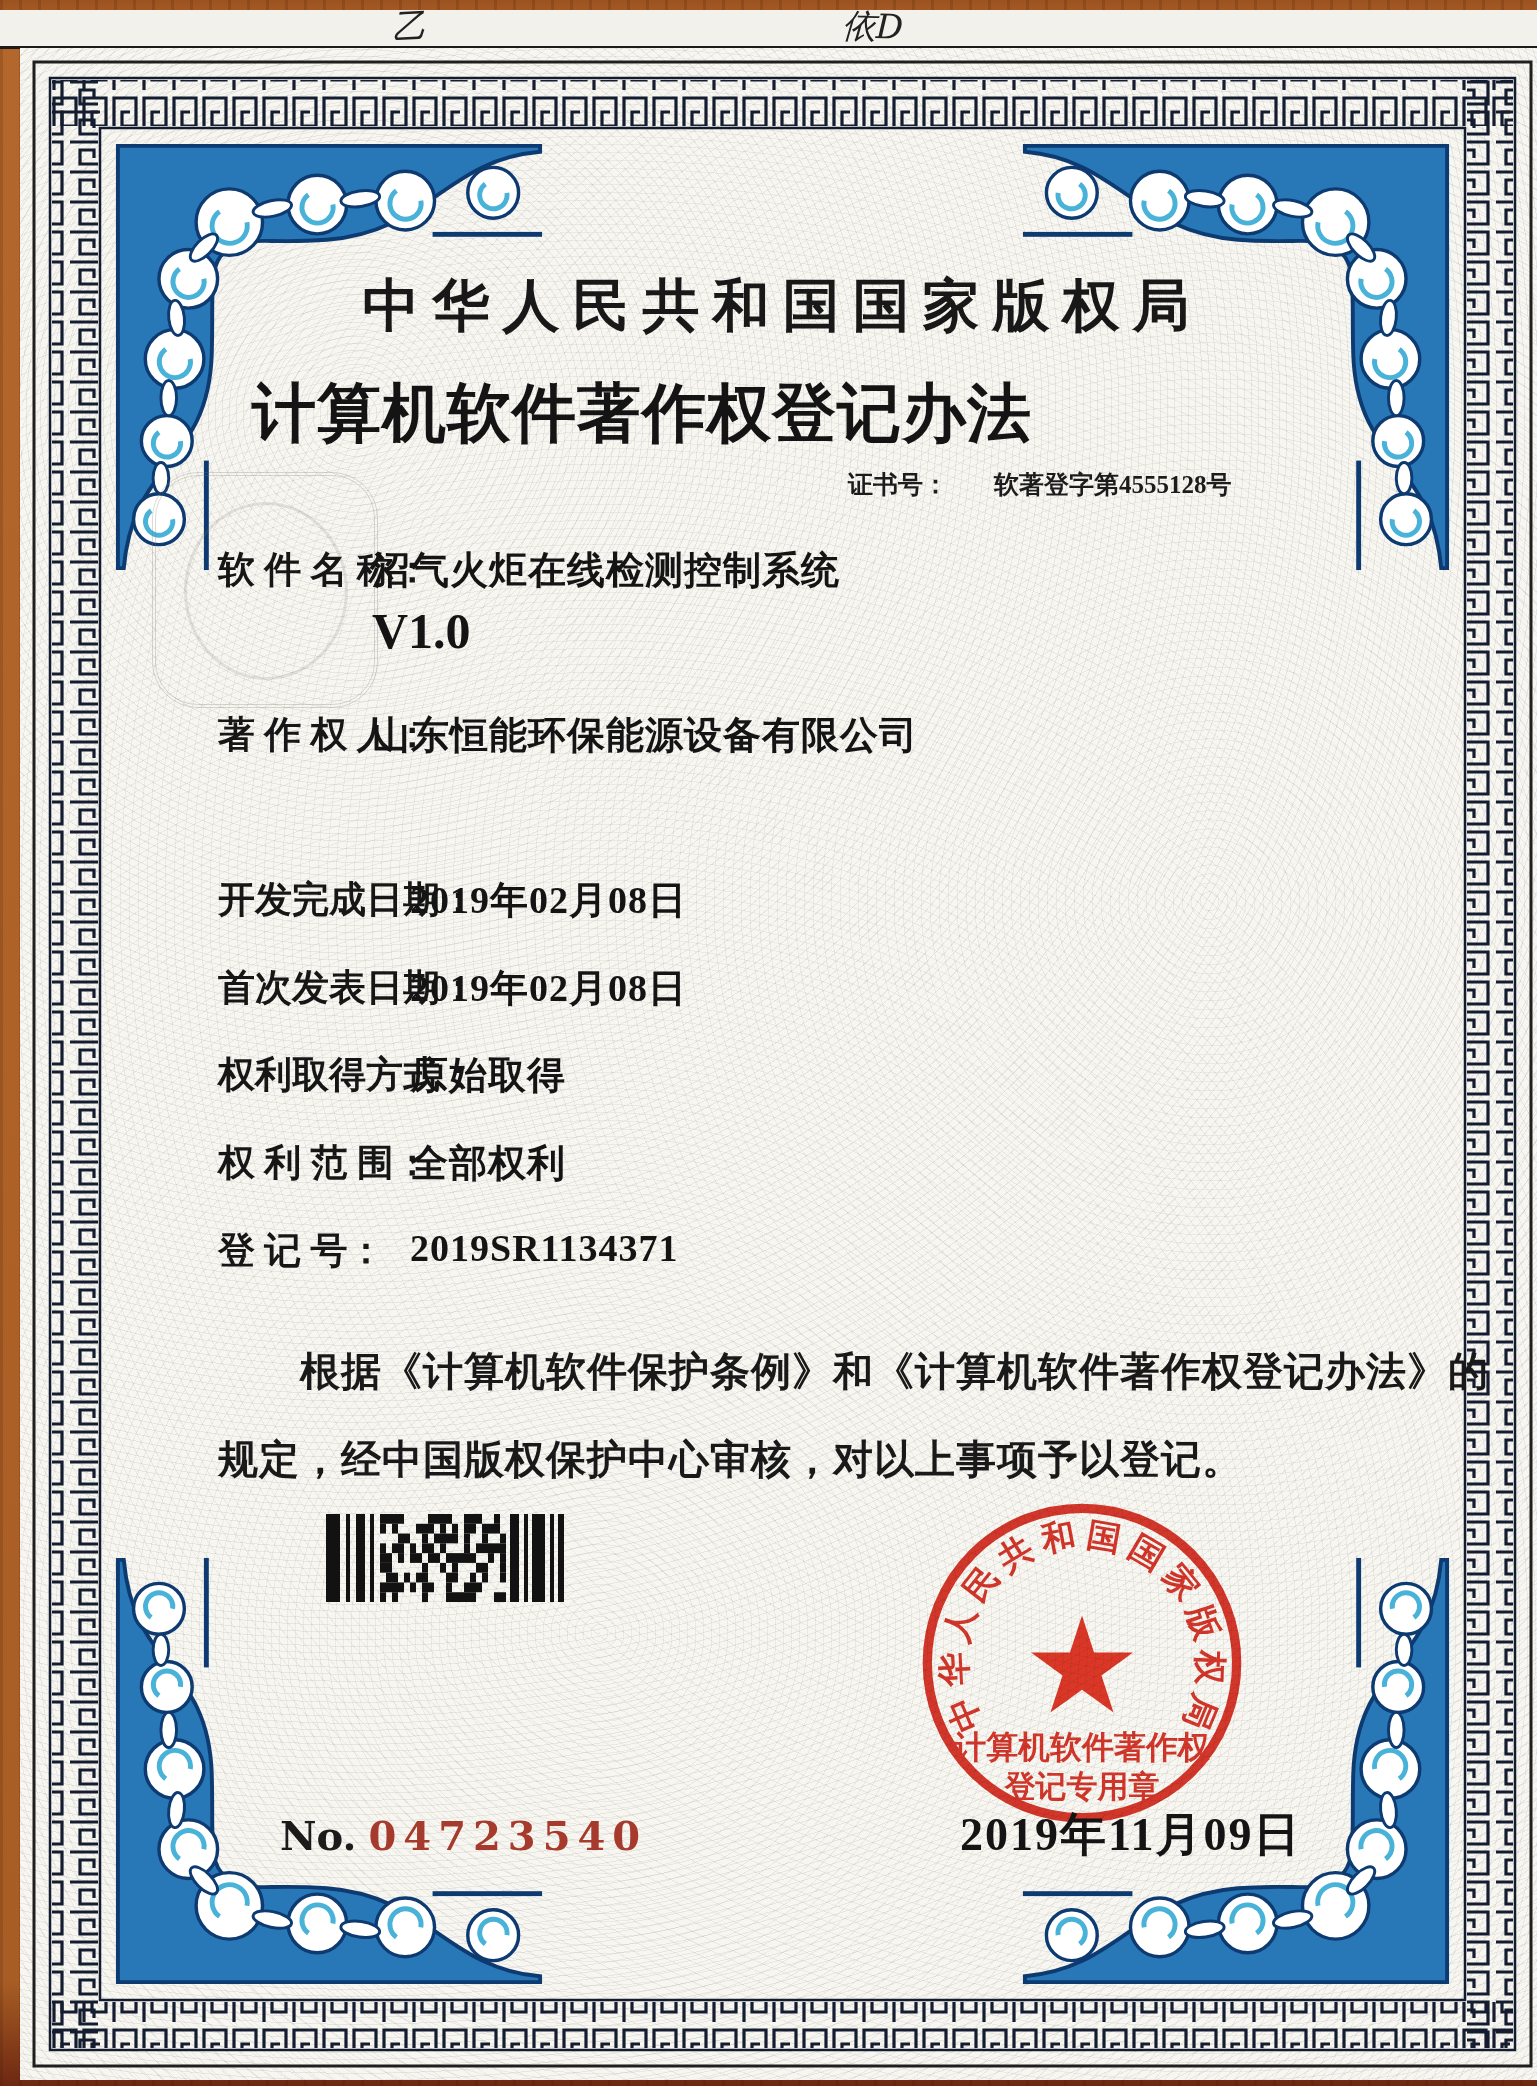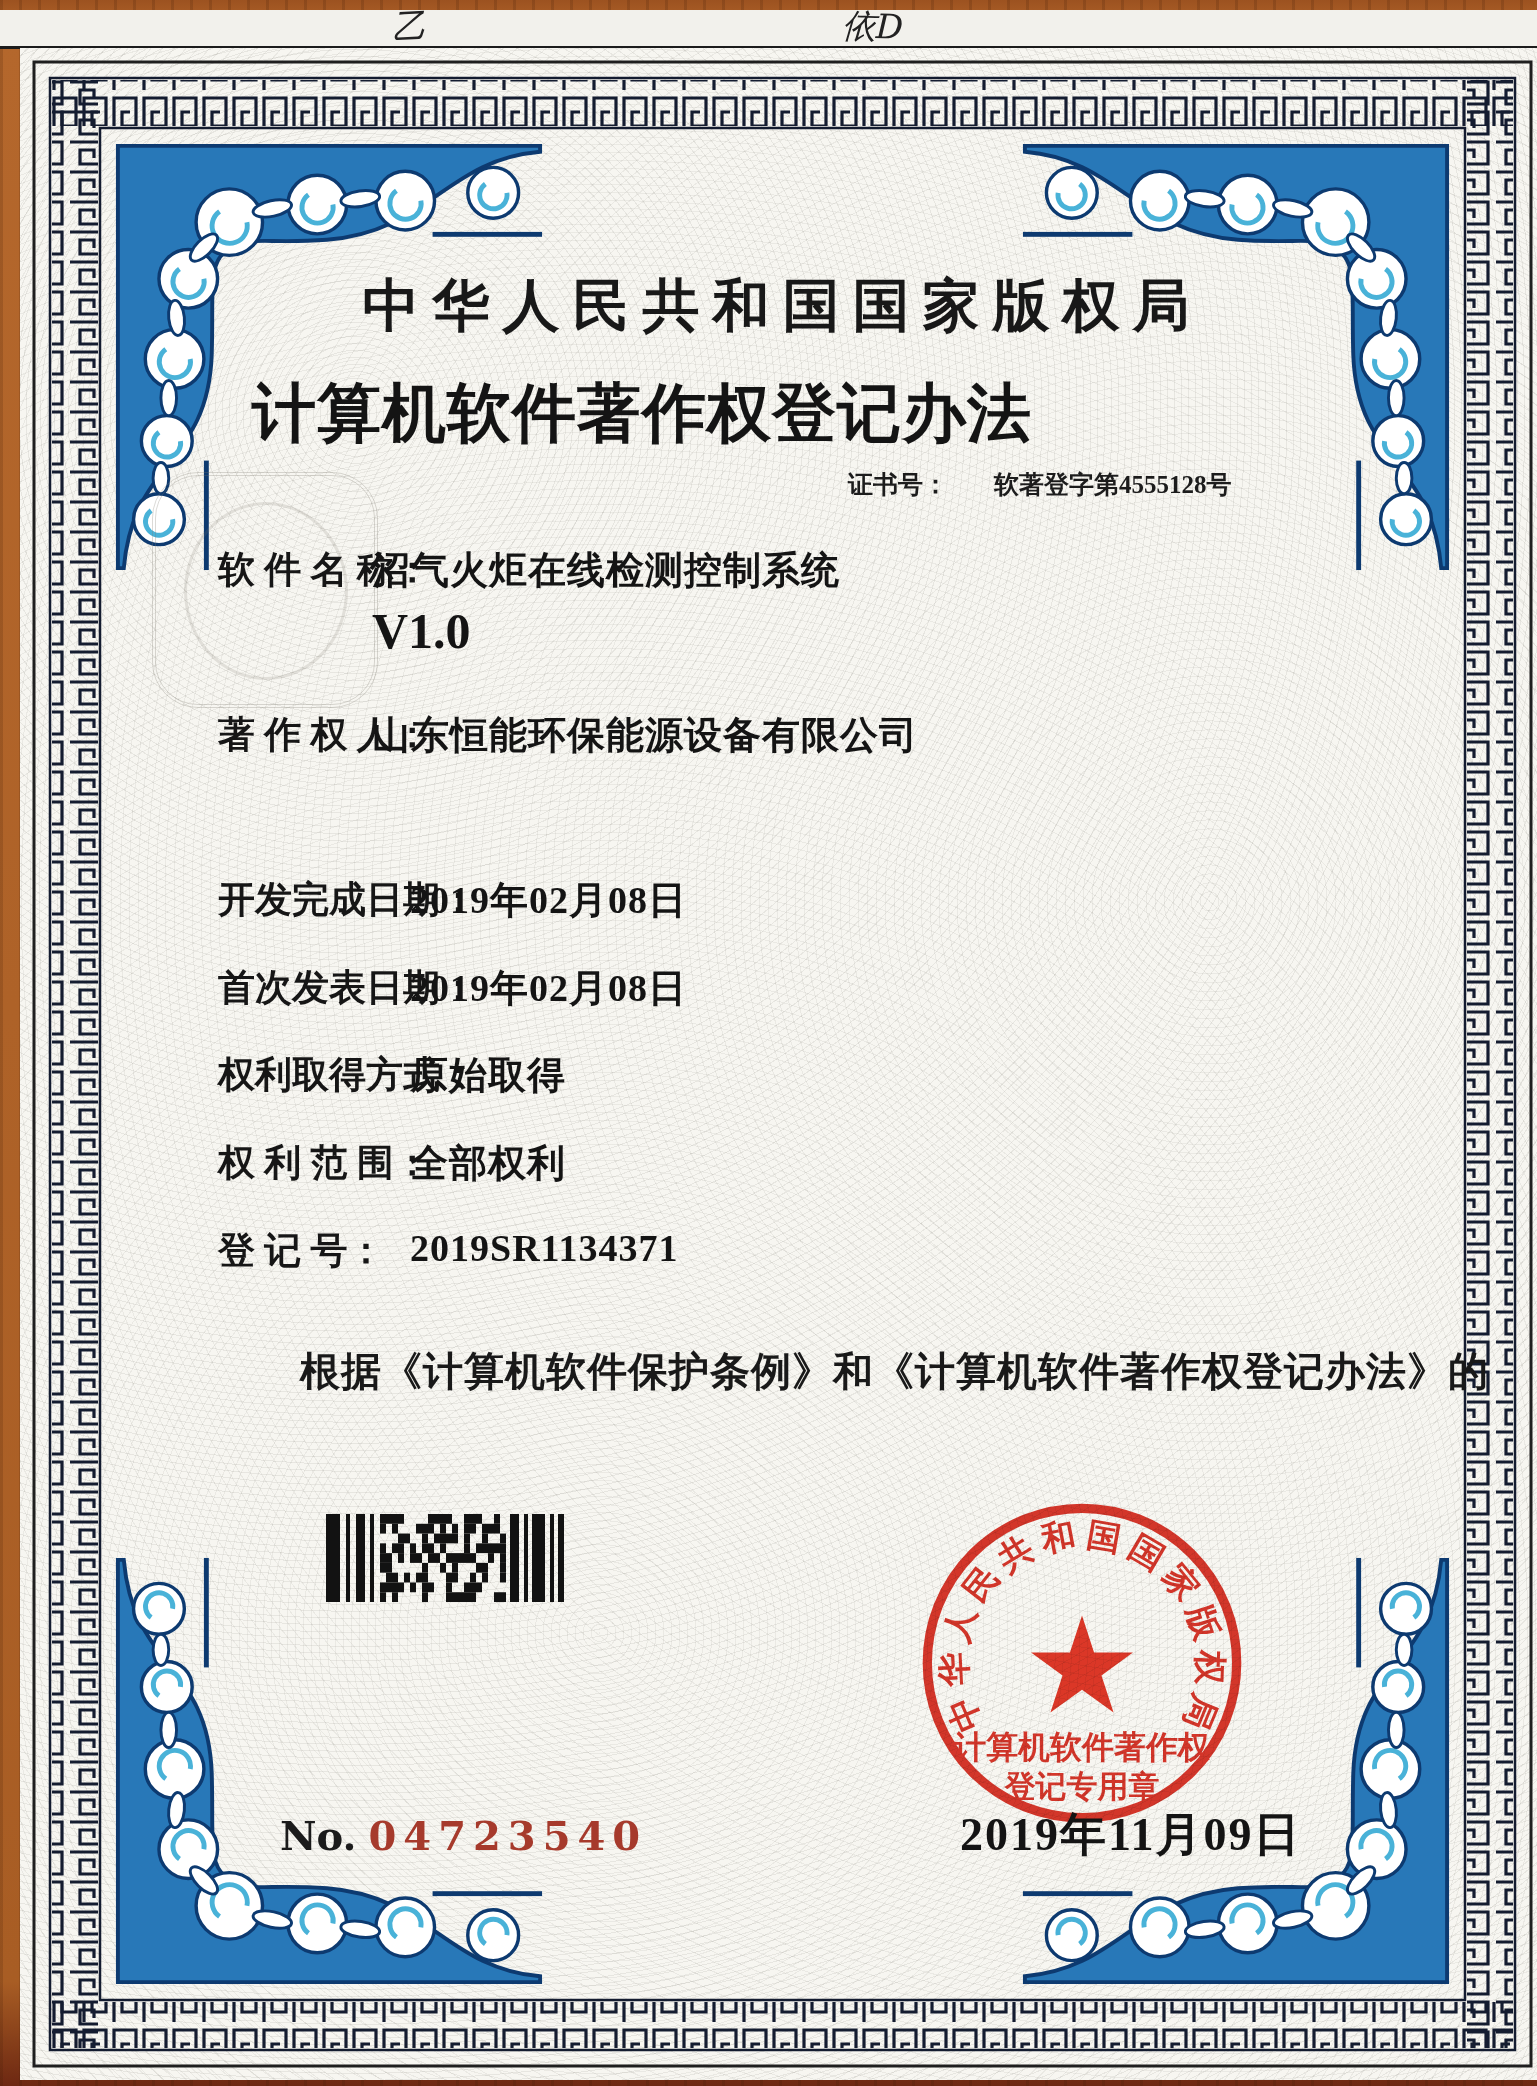--- a/index.html
+++ b/index.html
@@ -184,20 +184,21 @@
     <span class="lbl">权 利 范 围：</span>
     <span class="val v2">全部权利</span>
   </div>
 
   <div class="row" style="top:1178px">
     <span class="lbl">登  记  号：</span>
     <span class="val v2">2019SR1134371</span>
   </div>
 
   <div class="stmt l1">根据《计算机软件保护条例》和《计算机软件著作权登记办法》的</div>
+  <div class="stmt l2">规定，经中国版权保护中心审核，对以上事项予以登记。</div>
 
   <div class="barcode-wrap">
     <svg id="barcode-svg" width="238" height="90">
         <rect x="0" y="0" width="14" height="88" fill="#121212"></rect>
         <rect x="20" y="0" width="4" height="88" fill="#121212"></rect>
         <rect x="30" y="0" width="9" height="88" fill="#121212"></rect>
         <rect x="44" y="0" width="4" height="88" fill="#121212"></rect>
         <rect x="54" y="0" width="6" height="9.78" fill="#121212"></rect>
         <rect x="54" y="9.78" width="6" height="9.78" fill="#121212"></rect>
         <rect x="54" y="29.339999999999996" width="6" height="9.78" fill="#121212"></rect>

